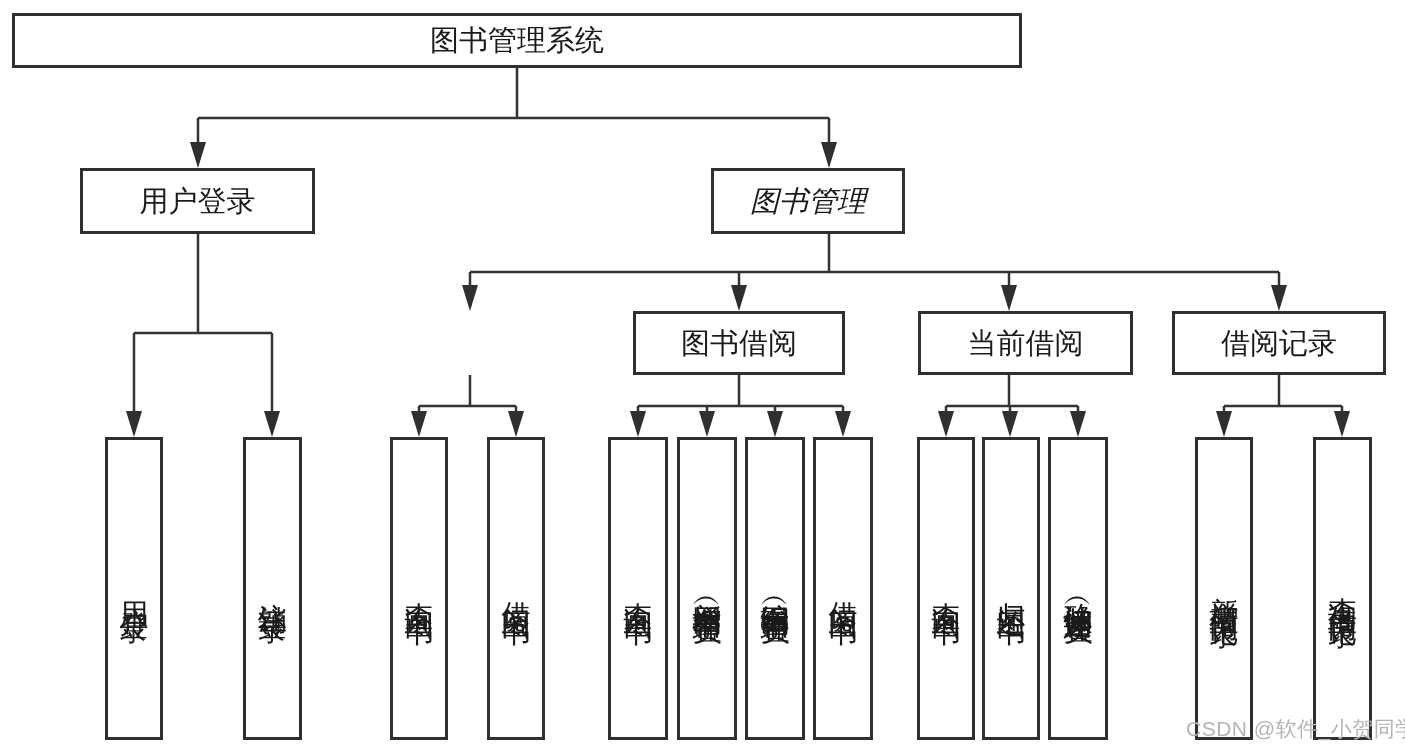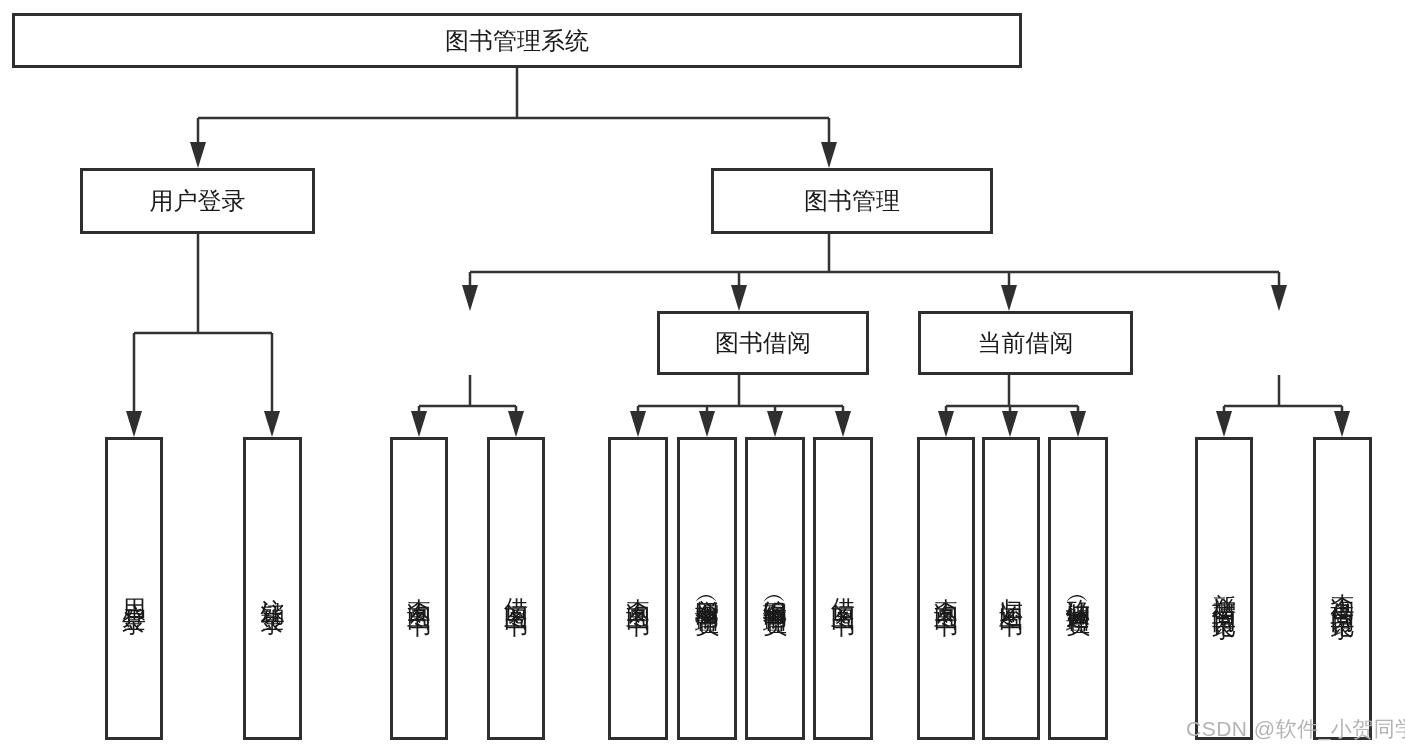--- a/index.html
+++ b/index.html
@@ -24,21 +24,21 @@
   .arrow { fill: #2f2f2f; stroke: none; }
   .box {
     position: absolute;
     box-sizing: border-box;
     background: #ffffff;
     border: 3px solid #2f2f2f;
     display: flex;
     align-items: center;
     justify-content: center;
     color: #1a1a1a;
-    font-size: 24px;
+    font-size: 29px;
     line-height: 1;
     white-space: nowrap;
   }
   .vbox span {
     writing-mode: vertical-rl;
     text-orientation: mixed;
     letter-spacing: 5px;
     line-height: 1;
   }
   .vbox.tight span { letter-spacing: 2px; }
@@ -96,29 +96,32 @@
     <polygon class="arrow" points="1334,411 1350,411 1342,437"></polygon>
   </svg>
 
   <div class="box" style="left:12px; top:13px; width:1010px; height:55px;">
     <span>图书管理系统</span>
   </div>
 
   <div class="box" style="left:80px; top:168px; width:235px; height:66px;">
     <span>用户登录</span>
   </div>
-  <div class="box" style="left:711px; top:168px; width:282px; height:66px;">
+  <div class="box" style="left:711px; top:168px; width:194px; height:66px;font-style:italic;">
     <span>图书管理</span>
   </div>
 
-  <div class="box" style="left:633px; top:311px; width:212px; height:64px;margin-left:24px;">
+  <div class="box" style="left:633px; top:311px; width:212px; height:64px;">
     <span>图书借阅</span>
   </div>
   <div class="box" style="left:902px; top:311px; width:215px; height:64px;margin-left:16px;">
     <span>当前借阅</span>
+  </div>
+  <div class="box" style="left:1172px; top:311px; width:214px; height:64px;">
+    <span>借阅记录</span>
   </div>
 
   <div class="box vbox" style="left:105px; top:437px; width:58px; height:303px;">
     <span>用户登录</span>
   </div>
   <div class="box vbox" style="left:243px; top:437px; width:59px; height:303px;">
     <span>注销登录</span>
   </div>
 
   <div class="box vbox" style="left:390px; top:437px; width:58px; height:303px;">

